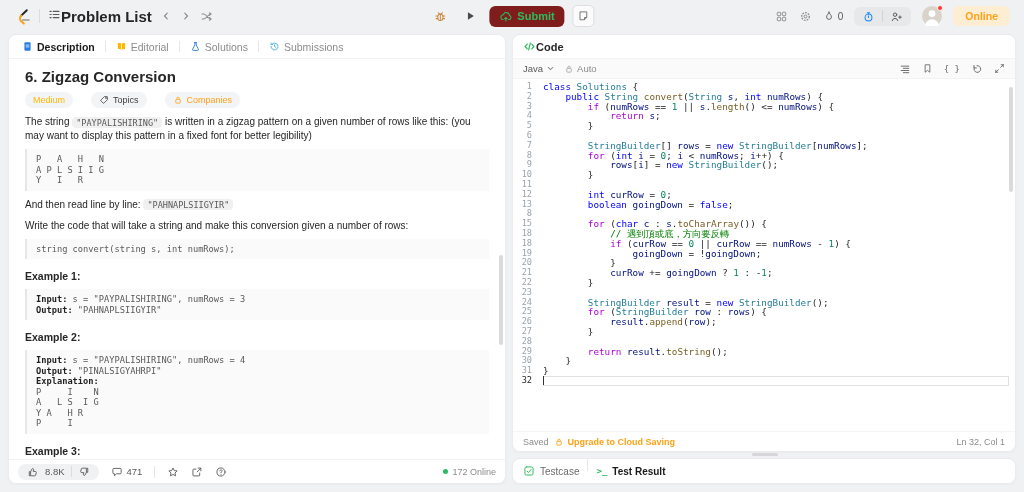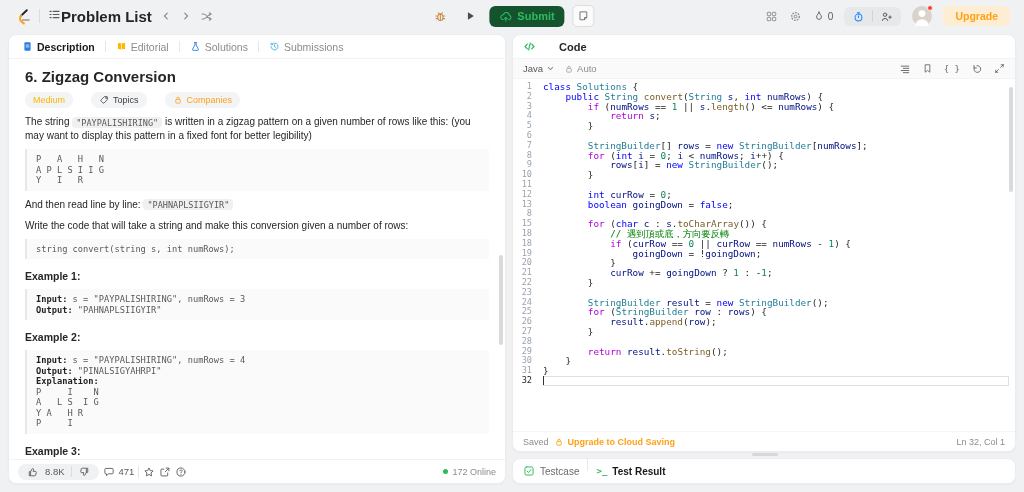--- a/index.html
+++ b/index.html
@@ -8,21 +8,21 @@
   svg { display:block; }
   .icon { display:inline-flex; align-items:center; justify-content:center; flex:none; }
 
   
   .topbar { position:absolute; top:0; left:0; right:0; height:32px; display:flex; align-items:center; padding:0 14px; }
   .tb-left { display:flex; align-items:center; gap:8px; }
   .tb-vdiv { width:1px; height:14px; background:#dcdcde; }
   .pl-btn { display:flex; align-items:flex-start; gap:0; font-size:15px; font-weight:700; color:#262626; cursor:pointer; }
   .nav-ico { color:#8c8c8c; cursor:pointer; display:flex; }
   .tb-center { position:absolute; left:50%; transform:translateX(-50%); display:flex; align-items:center; gap:8px; }
-  .submit-pill { display:flex; align-items:center; gap:5px; background:#14532d; border-radius:6px; padding:4px 10px; cursor:pointer; }
+  .submit-pill { display:flex; align-items:center; gap:5px; background:#7f1d1d; border-radius:6px; padding:4px 10px; cursor:pointer; }
   .submit-pill span { color:#2cbb5d; font-size:11px; font-weight:700; }
   .icon-btn { width:22px; height:22px; border-radius:5px; display:flex; align-items:center; justify-content:center; cursor:pointer; }
   .icon-btn.bordered { border:1px solid #dddddf; background:#fbfbfc; }
   .tb-right { margin-left:auto; display:flex; align-items:center; gap:11px; }
   .streak { display:flex; align-items:center; gap:3px; color:#595959; font-size:10px; }
   .timer-pill { display:flex; align-items:center; gap:7px; background:#e7e8ea; border-radius:6px; padding:3px 8px; cursor:pointer; }
   .timer-pill .sep { width:1px; height:12px; background:#d2d3d5; }
   .avatar { position:relative; width:20px; height:20px; border-radius:50%; background:#d9d3cc; cursor:pointer; }
   .avatar svg { position:absolute; bottom:0; left:0; }
   .avatar .dot { position:absolute; top:-1px; right:-1px; width:6px; height:6px; background:#ff3b30; border:1px solid #f0f1f3; border-radius:50%; }
@@ -42,33 +42,33 @@
   .badge-row { display:flex; align-items:center; gap:18px; margin-bottom:6px; }
   .badge { display:flex; align-items:center; gap:4px; height:16px; padding:0 8px; border-radius:999px; background:#f3f4f5; font-size:9px; cursor:pointer; }
   .badge.diff { color:#ffb800; }
   .badge.topics { color:#3c3c3c; }
   .badge.companies { color:#ffa116; }
   .desc-p { font-size:10px; line-height:13px; color:#262626; margin:7px 0; }
   .inline-code { font-family:"DejaVu Sans Mono",monospace; font-size:8.5px; background:#f0f0f0; color:#595959; border-radius:4px; padding:0.5px 4px; }
   .desc-pre { font-family:"DejaVu Sans Mono",monospace; font-size:8.7px; line-height:10.5px; color:#595959; background:#fafafa; border-left:2px solid #e7e7e9; padding:5px 9px; margin:7px 0; white-space:pre; }
   .desc-pre strong { color:#1f1f1f; font-weight:700; }
   .desc-h { font-size:10.5px; font-weight:700; margin:11px 0 4px 0; }
-  .left-footer { height:24px; flex:none; border-top:1px solid #f2f2f2; display:flex; align-items:center; gap:4px; padding:0 9px; color:#595959; }
+  .left-footer { height:24px; flex:none; border-top:1px solid #f2f2f2; display:flex; align-items:center; gap:12px; padding:0 9px; color:#595959; }
   .like-pill { display:flex; align-items:center; gap:6px; background:#f0f1f2; border-radius:999px; padding:2px 9px; cursor:pointer; }
   .like-pill .sep { width:1px; height:11px; background:#dcdcde; }
   .cnt { font-size:9.5px; color:#595959; }
   .foot-ico { color:#595959; cursor:pointer; display:flex; }
   .foot-div { width:1px; height:12px; background:#e5e5e7; }
   .online { margin-left:auto; display:flex; align-items:center; gap:4px; font-size:9px; color:#8c8c8c; }
   .online .dot { width:5px; height:5px; border-radius:50%; background:#2cbb5d; }
   .scroll-thumb { position:absolute; width:4px; border-radius:2px; background:#dadada; }
 
   
   .code-card { left:512px; top:34px; width:504px; height:418px; display:flex; flex-direction:column; overflow:hidden; }
-  .code-header { height:23px; flex:none; display:flex; align-items:center; gap:23px; padding:0 10px; font-size:11px; font-weight:700; }
+  .code-header { height:23px; flex:none; display:flex; align-items:center; gap:0; padding:0 10px; font-size:11px; font-weight:700; }
   .code-toolbar { height:21px; flex:none; display:flex; align-items:center; gap:9px; padding:0 10px; background:#fafafa; border-top:1px solid #f3f3f3; border-bottom:1px solid #f3f3f3; font-size:9.5px; color:#595959; }
   .lang-btn { display:flex; align-items:center; gap:3px; cursor:pointer; }
   .auto-btn { display:flex; align-items:center; gap:3px; color:#8c8c8c; cursor:pointer; }
   .tool-right { margin-left:auto; display:flex; align-items:center; gap:11px; color:#6b6b6b; }
   .tool-right .icon { cursor:pointer; }
   .braces-btn { font-family:"DejaVu Sans Mono",monospace; font-size:9px; cursor:pointer; color:#6b6b6b; }
   .code-area { flex:1; position:relative; overflow:hidden; font-family:"DejaVu Sans Mono",monospace; font-size:9.3px; padding-top:3px; }
   .code-line { display:flex; height:9.8px; line-height:9.8px; }
   .ln { width:30px; flex:none; text-align:right; padding-right:11px; color:#9aa3ad; font-size:8.6px; }
   .code-line.current .ln { color:#262626; }
@@ -203,21 +203,21 @@
           </svg>
       </span>
     </span>
     <span class="avatar">
       <svg width="20" height="20" viewBox="0 0 20 20">
           <circle cx="10" cy="7.6" r="3.4" fill="#fff"></circle>
           <path d="M3.2 20a6.8 6.8 0 0 1 13.6 0Z" fill="#fff"></path>
         </svg>
       <span class="dot"></span>
     </span>
-    <span class="premium">Upgrade</span>
+    <span class="premium">Online</span>
   </div>
 </div>
 
 <div class="card left-card">
   <div class="tab-bar">
     <span class="tab active">
       <span class="icon">
         <svg width="11" height="11" viewBox="0 0 16 16">
             <rect x="3.5" y="1.8" width="9" height="12.4" rx="1.4" fill="#2a7de1"></rect>
             <path d="M6 6h4M6 8.6h4" stroke="#fff" stroke-width="1.1" stroke-linecap="round"></path>

